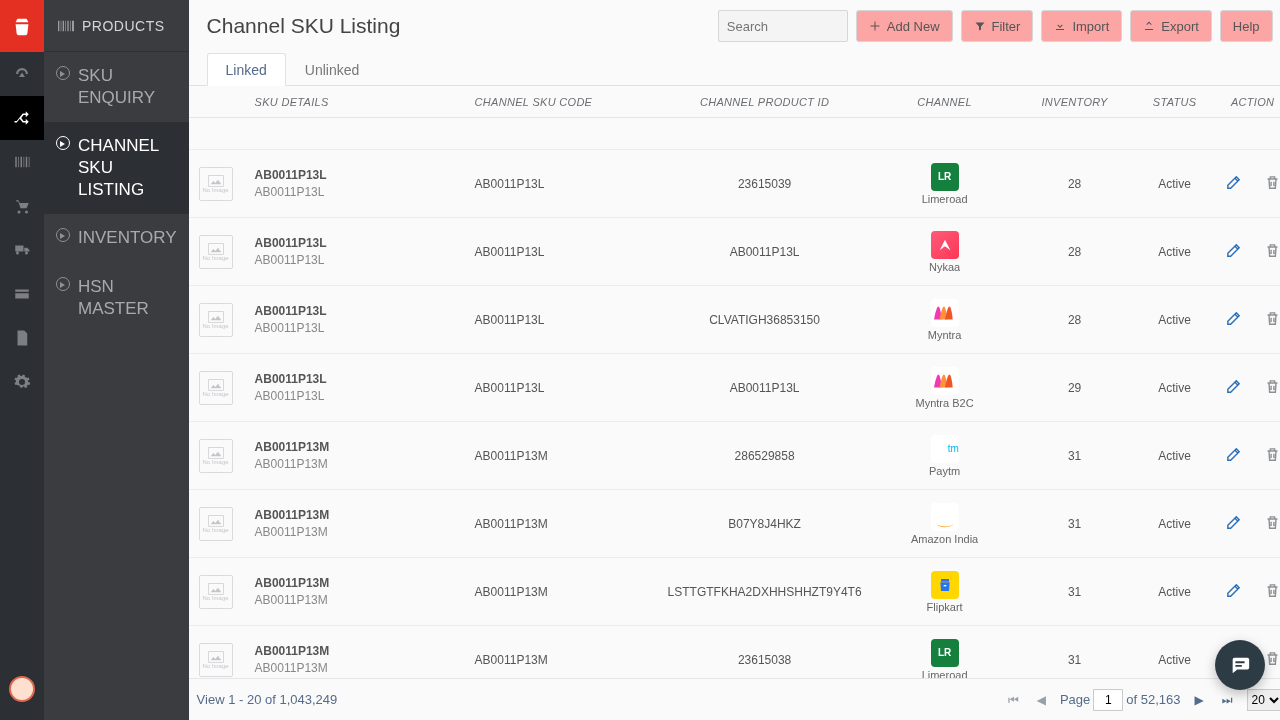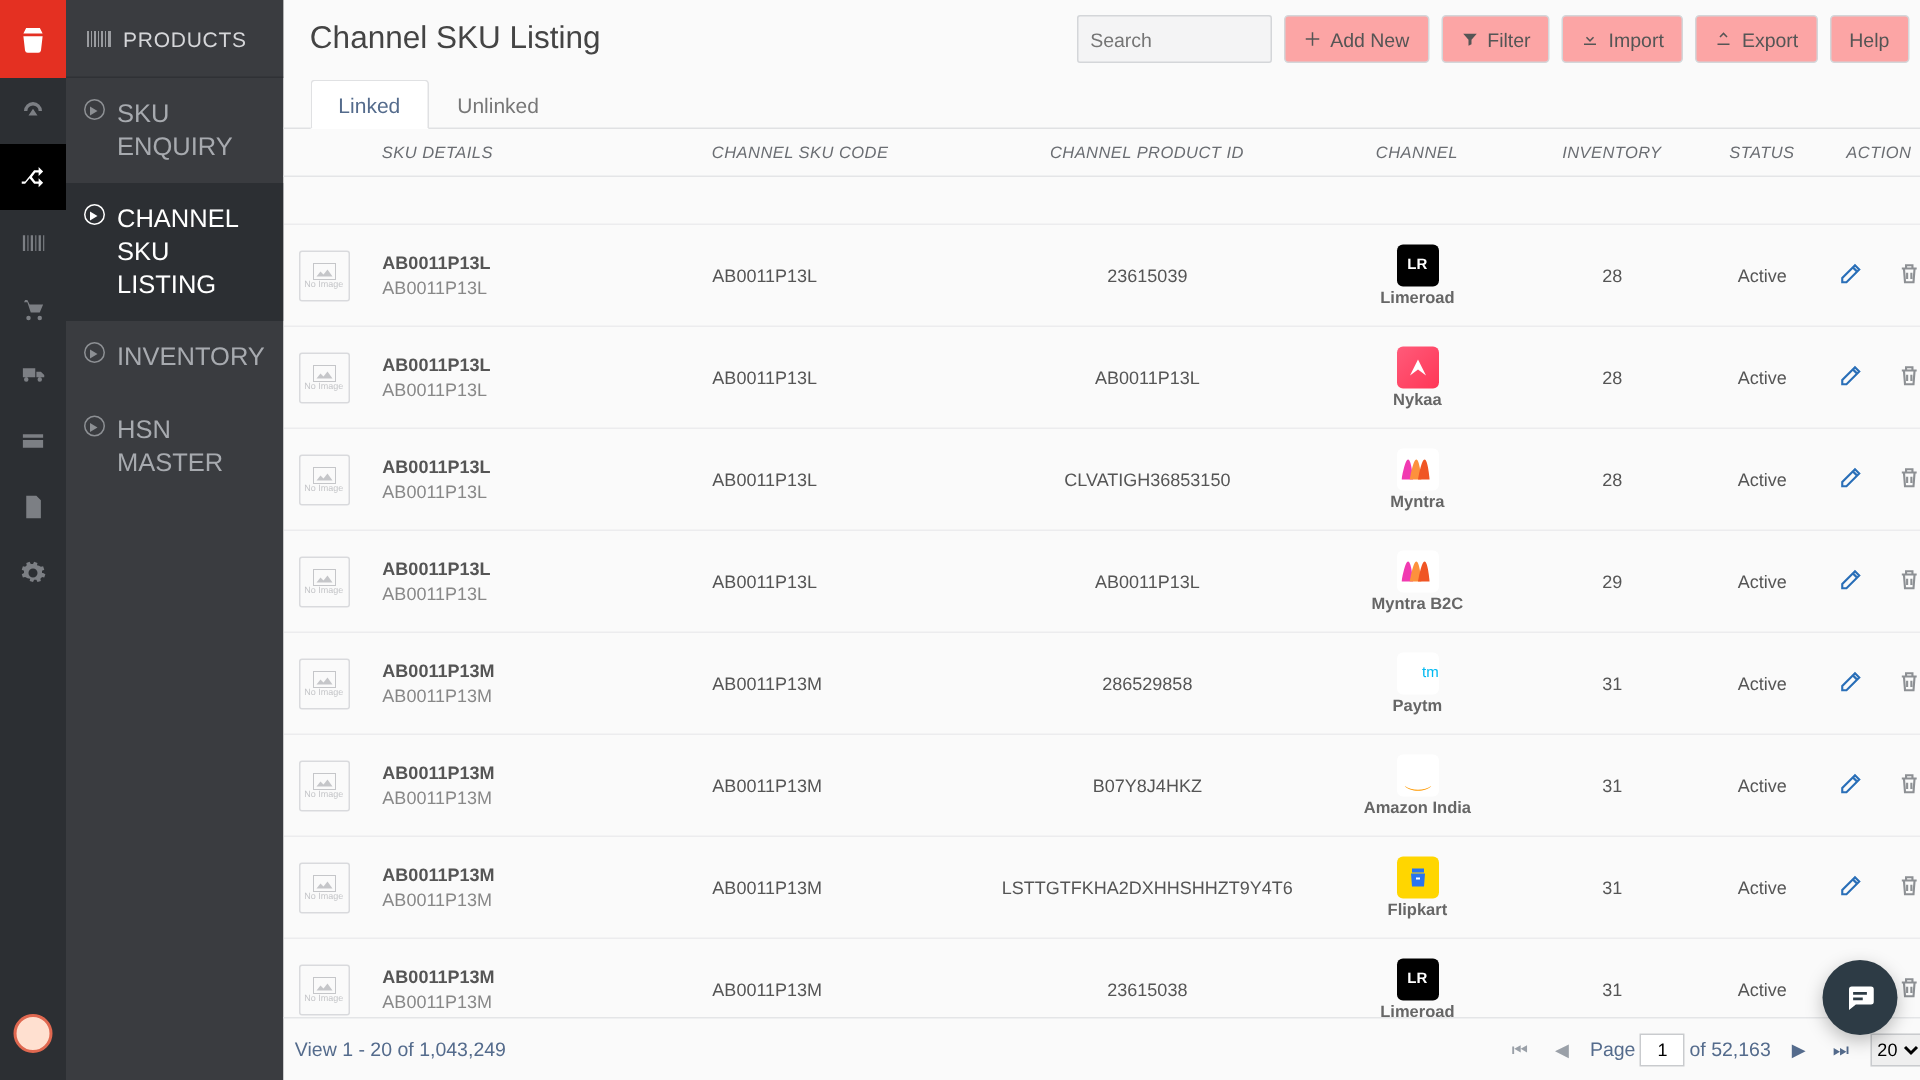--- a/index.html
+++ b/index.html
@@ -104,28 +104,28 @@
   .blank-row { height:32px; border-bottom:1px solid #ececee; }
   .row .thumb {
     width:34px; height:34px; border:1px solid #d9dadd; border-radius:2px; display:flex;
     flex-direction:column; align-items:center; justify-content:center; color:#c5c6c9; font-size:6px;
   }
   .row .thumb svg { width:16px; height:12px; }
   .row .sku-main { font-weight:600; color:#555; font-size:12px; }
   .row .sku-sub  { font-size:12px; color:#888; margin-top:3px; }
   .row .channel-cell { display:flex; flex-direction:column; align-items:center; gap:2px; }
   .row .channel-logo { width:28px; height:28px; border-radius:4px; display:flex; align-items:center; justify-content:center; font-size:10px; font-weight:700; color:#fff; }
-  .row .channel-name { font-size:11px; color:#666;font-weight:bold; }
+  .row .channel-name { font-size:11px; color:#666; }
   .row .actions { display:flex; gap:22px; justify-content:center; }
   .row .actions svg { width:17px; height:17px; cursor:pointer; }
   .edit-i { color:#2a6fb8; }
   .del-i  { color:#8d9094; }
 
   
-  .lg-limeroad { background:#000000; }
+  .lg-limeroad { background:#15803d; }
   .lg-nykaa    { background:linear-gradient(135deg,#ff5b7a,#ff3656); }
   .lg-myntra   { background:#fff; }
   .lg-paytm    { background:#fff; color:#06306e; font-size:11px; }
   .lg-paytm b  { color:#00b9f1; font-weight:400; }
   .lg-amazon   { background:#fff; color:#111; display:flex; flex-direction:column; align-items:center;}
   .lg-flipkart { background:#ffd600; color:#2874f0; }
 
   
   .pager {
     height:42px; border-top:1px solid #e4e5e7; display:flex; align-items:center; padding:0 8px;

